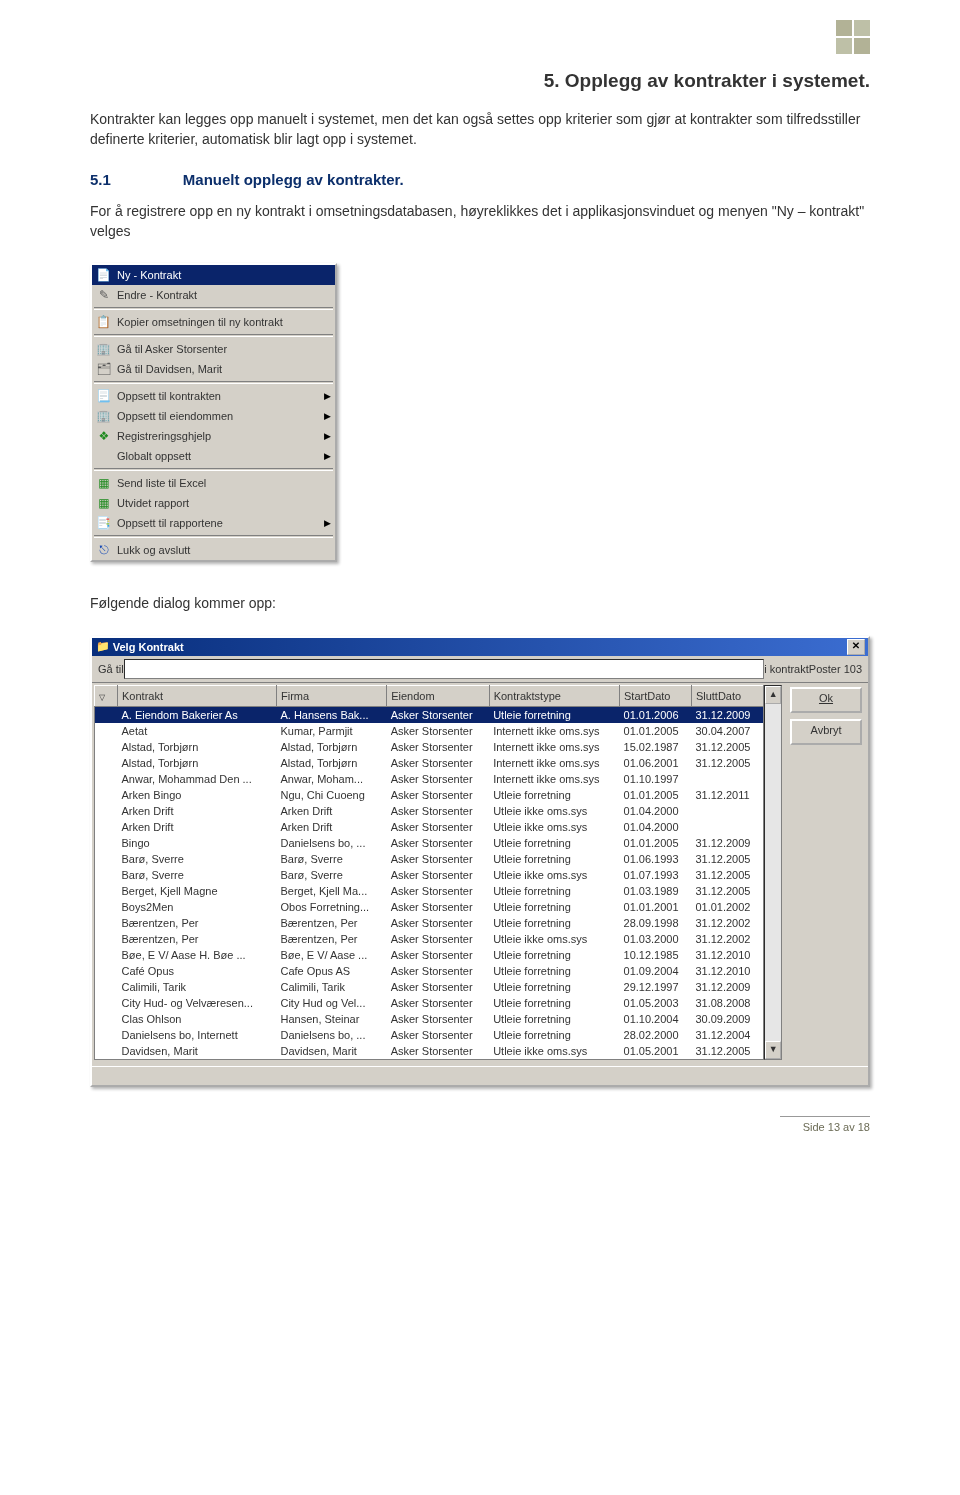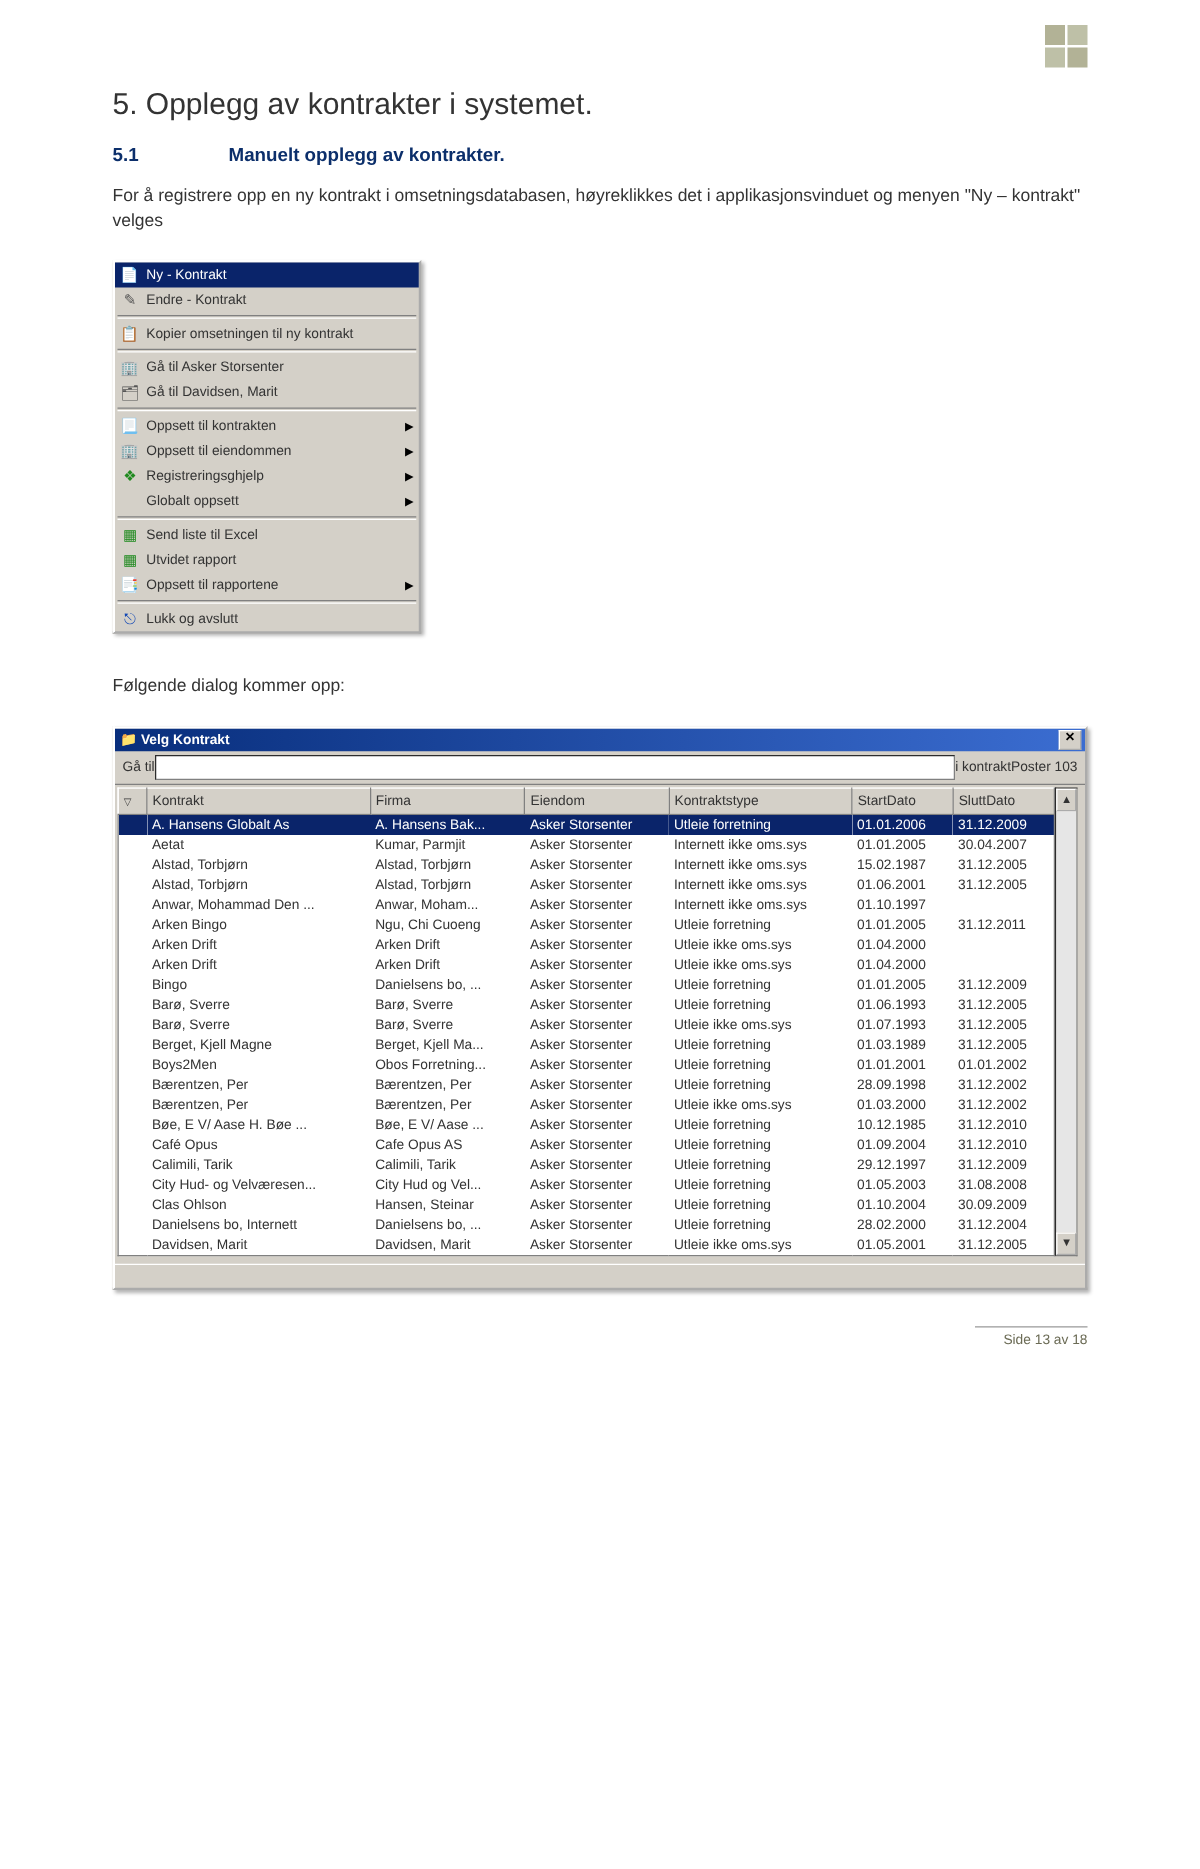--- a/index.html
+++ b/index.html
@@ -19,23 +19,24 @@
     top: 20px; right: 90px;
     width: 34px; height: 34px;
   }
   .corner-block .c { position:absolute; width:16px; height:16px; background:#b2b296; }
   .corner-block .c1 { top:0; left:0; }
   .corner-block .c2 { top:0; right:0; background:#bec0a7;}
   .corner-block .c3 { bottom:0; left:0; background:#bec0a7;}
   .corner-block .c4 { bottom:0; right:0; }
   h2.section-title {
     font-family: "Century Gothic", "Segoe UI", sans-serif;
-    font-size: 24px;
-    font-weight: normal;
+    font-size: 19px;
+    font-weight: bold;
     margin: 0 0 18px 0;
+    text-align: right;
   }
   p.body {
     font-family: "Century Gothic", "Segoe UI", sans-serif;
     font-size: 14px;
     line-height: 1.4;
     margin: 0 0 22px 0;
   }
   .subhead-row {
     display:flex;
     gap: 72px;
@@ -217,20 +218,21 @@
 
 <div class="page">
   <div class="corner-block">
     <div class="c c1"></div>
       <div class="c c2"></div>
       <div class="c c3"></div>
       <div class="c c4"></div>
   </div>
 
   <h2 class="section-title">5. Opplegg av kontrakter i systemet.</h2>
+  <p class="body">Kontrakter kan legges opp manuelt i systemet, men det kan også settes opp kriterier som gjør at kontrakter som tilfredsstiller definerte kriterier, automatisk blir lagt opp i systemet.</p>
 
   <div class="subhead-row">
     <span>5.1</span>
     <span>Manuelt opplegg av kontrakter.</span>
   </div>
 
   <p class="body">For å registrere opp en ny kontrakt i omsetningsdatabasen, høyreklikkes det i applikasjonsvinduet og menyen "Ny – kontrakt" velges</p>
 
   <div class="ctx-menu" id="ctxmenu">
       <div class="ctx-row sel">
@@ -348,21 +350,21 @@
                 <th>Firma</th>
                 <th>Eiendom</th>
                 <th>Kontraktstype</th>
                 <th>StartDato</th>
                 <th>SluttDato</th>
               </tr>
             </thead>
           <tbody id="gridbody">
               <tr class="sel">
                 <td style="width: 14px;"></td>
-                <td>A. Hansens Globalt As</td>
+                <td>A. Eiendom Bakerier As</td>
                 <td>A. Hansens Bak...</td>
                 <td>Asker Storsenter</td>
                 <td>Utleie forretning</td>
                 <td>01.01.2006</td>
                 <td>31.12.2009</td>
               </tr>
               <tr>
                 <td style="width: 14px;"></td>
                 <td>Aetat</td>
                 <td>Kumar, Parmjit</td>
@@ -552,19 +554,23 @@
                 <td>31.12.2005</td>
               </tr>
             </tbody>
         </table>
         <div class="vscroll">
           <div class="btn">▲</div>
           <div class="track"></div>
           <div class="btn">▼</div>
         </div>
       </div>
+      <div class="dlg-right">
+        <div class="win-btn">Ok</div>
+        <div class="win-btn nou">Avbryt</div>
+      </div>
     </div>
     <div class="dlg-status"></div>
   </div>
 
 
   <div class="page-num">Side 13 av 18</div>
 </div>
 
 </body></html>

